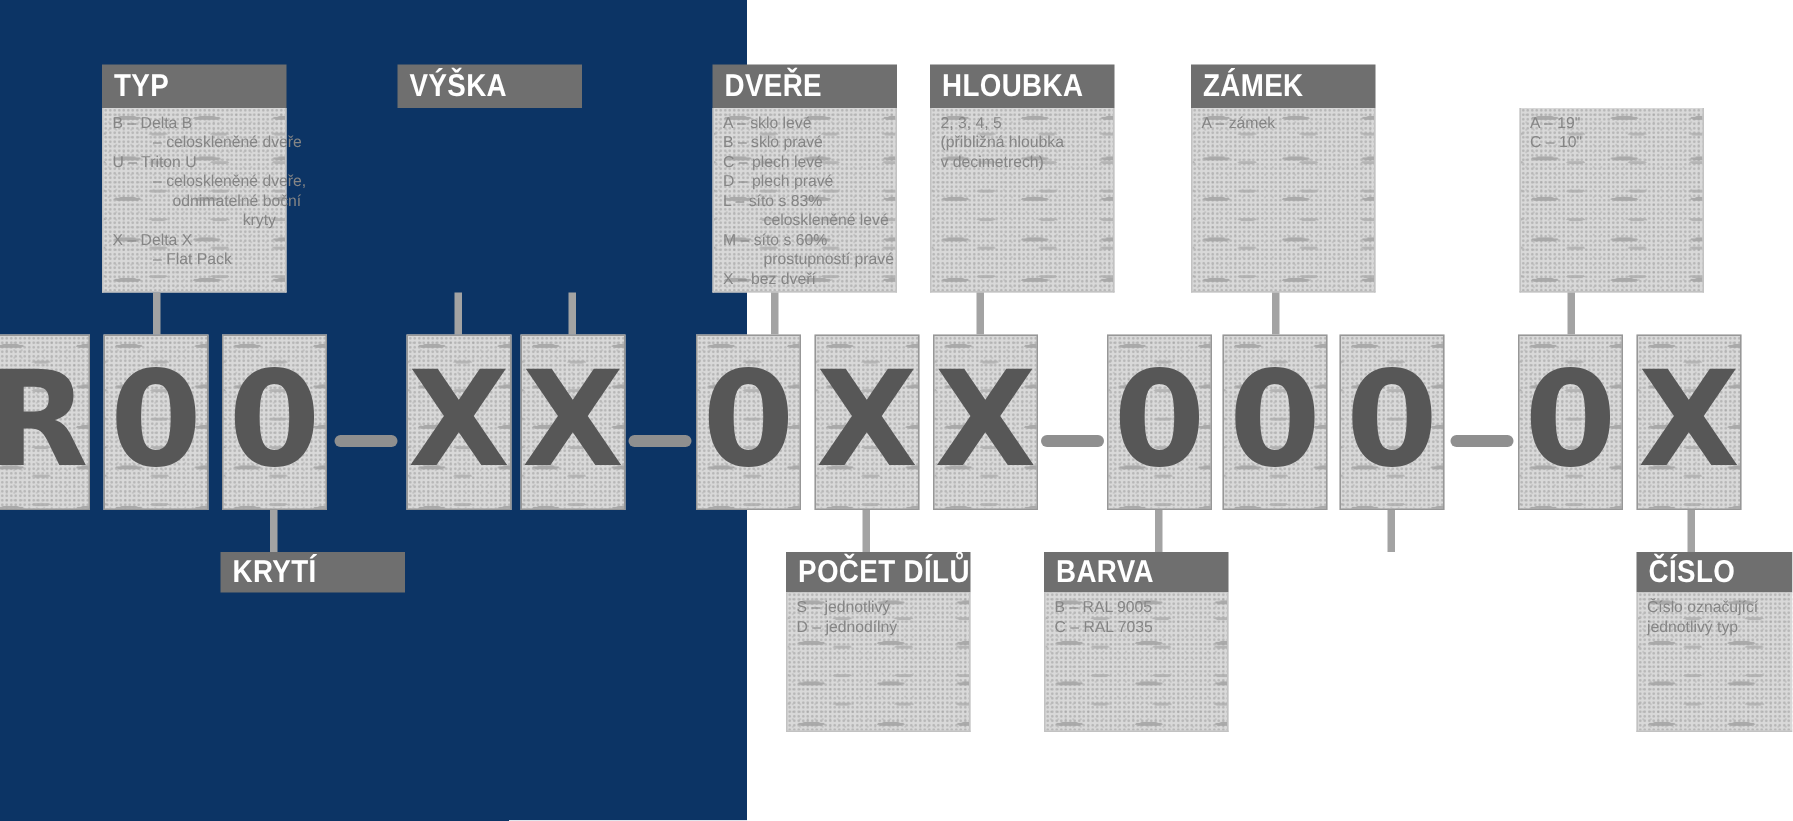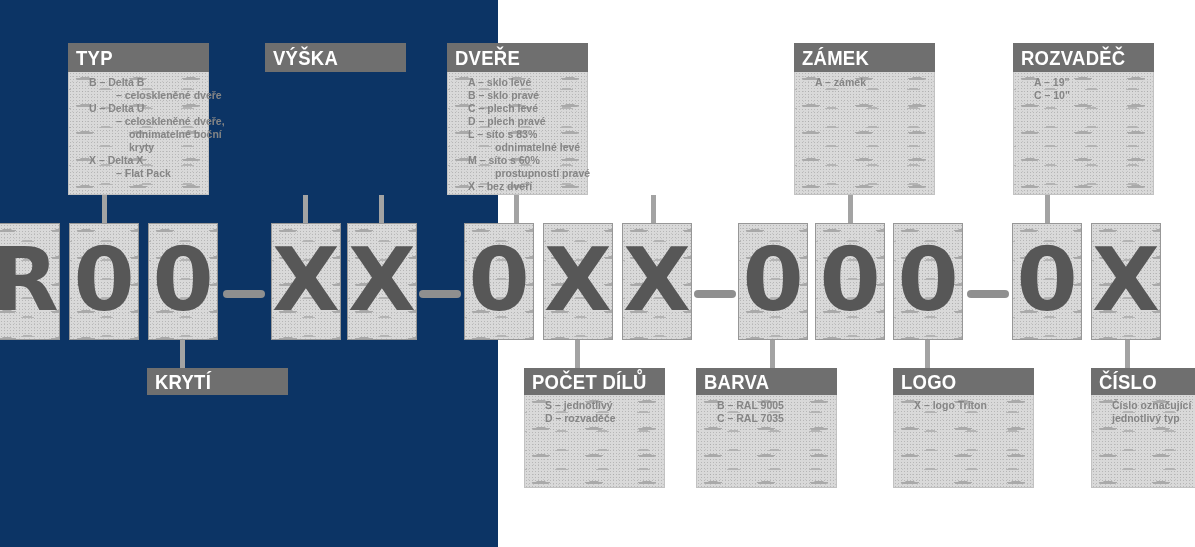--- a/index.html
+++ b/index.html
@@ -15,40 +15,40 @@
     background-image:
       radial-gradient(ellipse 16px 2.5px at 30% 25%, rgba(165,165,165,.9) 0 55%, transparent 60%),
       radial-gradient(ellipse 11px 2px at 72% 70%, rgba(172,172,172,.8) 0 55%, transparent 60%),
       radial-gradient(circle, rgba(140,140,140,.45) .7px, transparent 1px),
       radial-gradient(circle, rgba(160,160,160,.35) .7px, transparent 1px);
     background-size: 53px 27px, 41px 19px, 3px 3px, 5px 5px;
     background-position: 0 0, 7px 4px, 0 0, 1px 2px;
   }
 
   
-  .panel{position:absolute;width:141px;}
+  .panel{position:absolute;width:123px;}
   .panel.top{top:43px;height:152px;}
   .panel.bottom{top:368px;height:120px;}
   .panel-header{
     height:29px;background:#6f6f6f;color:#ffffff;display:flex;align-items:center;
     padding:0 0 0 8px;box-sizing:border-box;
   }
   .panel.bottom .panel-header{height:27px;}
   .ht{
     display:inline-block;font-size:21px;font-weight:700;letter-spacing:.3px;
     transform:scaleX(.88);transform-origin:0 50%;white-space:nowrap;
   }
   .panel-body{
     position:absolute;left:0;right:0;top:29px;bottom:0;
-    padding:4px 20px;box-sizing:border-box;border:1px solid #c2c2c2;border-top:none;font-weight:bold;
+    padding:4px 6px;box-sizing:border-box;border:1px solid #c2c2c2;border-top:none;
   }
   .panel.bottom .panel-body{top:27px;}
   .ln{font-size:10.5px;line-height:13px;color:#858585;white-space:nowrap;}
   .ln.cont{padding-left:27px;}
-  .ln.cont2{padding-left:40px;}
+  .ln.cont2{padding-left:40px;text-align:right;}
 
   
   .cbox{
     position:absolute;top:223px;width:70px;height:117px;box-sizing:border-box;
     border:1px solid #979797;display:flex;align-items:center;justify-content:center;
   }
   .cbox span{
     font-family:"DejaVu Sans", sans-serif;font-weight:700;font-size:88px;
     color:#575757;line-height:1;transform:translateY(-2px);
   }
@@ -67,106 +67,105 @@
 <div class="stage">
   <div class="bg-navy"></div>
 
   <div class="panel top" style="left:68px">
     <div class="panel-header">
         <span class="ht">TYP</span>
       </div>
     <div class="panel-body tex">
       <div class="ln">B – Delta B</div>
       <div class="ln cont">– celoskleněné dveře</div>
-      <div class="ln">U – Delta U</div>
+      <div class="ln">U – Triton U</div>
       <div class="ln cont">– celoskleněné dveře,</div>
       <div class="ln cont2">odnimatelné boční</div>
       <div class="ln cont2">kryty</div>
       <div class="ln">X – Delta X</div>
       <div class="ln cont">– Flat Pack</div>
     </div>
   </div>
 
   <div class="panel top" style="left:265px">
     <div class="panel-header">
         <span class="ht">VÝŠKA</span>
       </div>
   </div>
 
-  <div class="panel top" style="left:447px">
+  <div class="panel top" style="left:475px">
     <div class="panel-header">
         <span class="ht">DVEŘE</span>
       </div>
     <div class="panel-body tex">
       <div class="ln">A – sklo levé</div>
       <div class="ln">B – sklo pravé</div>
       <div class="ln">C – plech levé</div>
       <div class="ln">D – plech pravé</div>
       <div class="ln">L – síto s 83%</div>
-      <div class="ln cont">odnimatelné levé</div>
+      <div class="ln cont">celoskleněné levé</div>
       <div class="ln">M – síto s 60%</div>
       <div class="ln cont">prostupností pravé</div>
       <div class="ln">X – bez dveří</div>
     </div>
   </div>
 
+  <div class="panel top" style="left:620px">
+    <div class="panel-header">
+        <span class="ht">HLOUBKA</span>
+      </div>
+    <div class="panel-body tex">
+      <div class="ln">2, 3, 4, 5</div>
+      <div class="ln">(přibližná hloubka</div>
+      <div class="ln">v decimetrech)</div>
+    </div>
+  </div>
 
   <div class="panel top" style="left:794px">
     <div class="panel-header">
         <span class="ht">ZÁMEK</span>
       </div>
     <div class="panel-body tex">
       <div class="ln">A – zámek</div>
     </div>
   </div>
 
   <div class="panel top" style="left:1013px">
-    <div class="panel-header">
-        <span class="ht">ROZVADĚČ</span>
-      </div>
     <div class="panel-body tex">
       <div class="ln">A – 19"</div>
       <div class="ln">C – 10"</div>
     </div>
   </div>
 
   <div class="panel bottom" style="left:147px">
     <div class="panel-header">
         <span class="ht">KRYTÍ</span>
       </div>
   </div>
 
   <div class="panel bottom" style="left:524px">
     <div class="panel-header">
         <span class="ht">POČET DÍLŮ</span>
       </div>
     <div class="panel-body tex">
       <div class="ln">S – jednotlivý</div>
-      <div class="ln">D – rozvaděče</div>
+      <div class="ln">D – jednodílný</div>
     </div>
   </div>
 
   <div class="panel bottom" style="left:696px">
     <div class="panel-header">
         <span class="ht">BARVA</span>
       </div>
     <div class="panel-body tex">
       <div class="ln">B – RAL 9005</div>
       <div class="ln">C – RAL 7035</div>
     </div>
   </div>
 
-  <div class="panel bottom" style="left:893px">
-    <div class="panel-header">
-        <span class="ht">LOGO</span>
-      </div>
-    <div class="panel-body tex">
-      <div class="ln">X – logo Triton</div>
-    </div>
-  </div>
 
   <div class="panel bottom" style="left:1091px">
     <div class="panel-header">
         <span class="ht">ČÍSLO</span>
       </div>
     <div class="panel-body tex">
       <div class="ln">Číslo označující</div>
       <div class="ln">jednotlivý typ</div>
     </div>
   </div>

